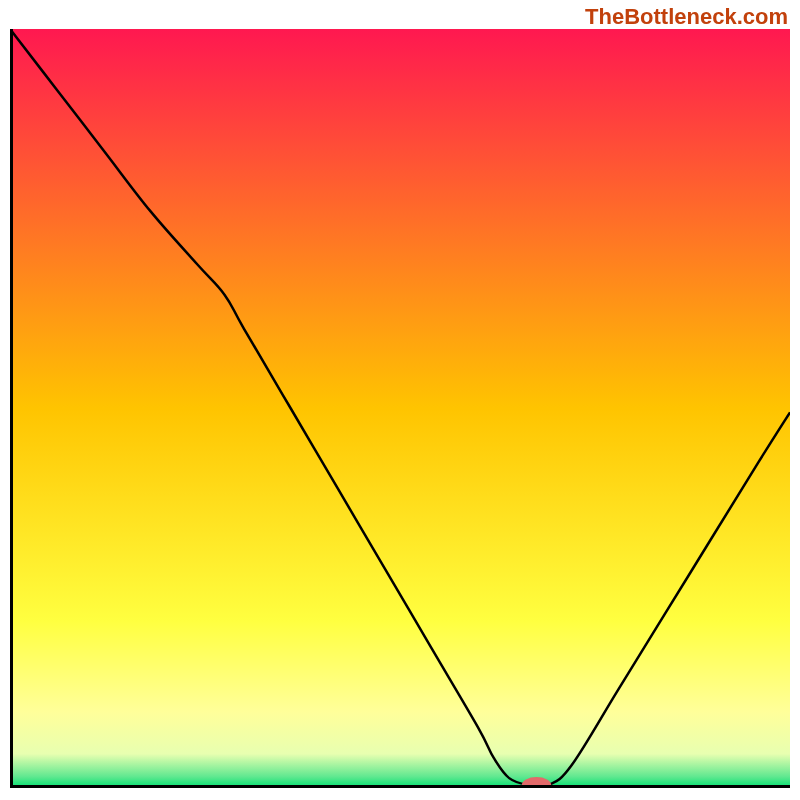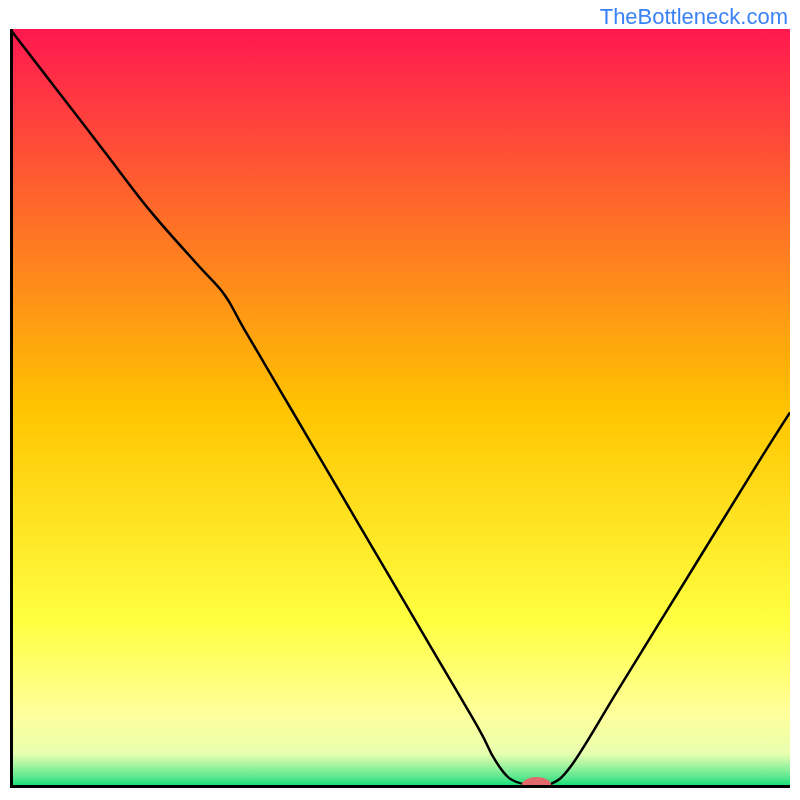--- a/index.html
+++ b/index.html
@@ -7,23 +7,23 @@
     width: 800px;
     height: 800px;
     background: #ffffff;
     font-family: Arial, Helvetica, sans-serif;
     position: relative;
   }
   .watermark {
     position: absolute;
     top: 4px;
     right: 12px;
-    color: #3b82f6;
+    color: #c2410c;
     font-size: 22px;
-    font-weight: 400;
+    font-weight: 700;
   }
   .plot {
     position: absolute;
     top: 29px;
     left: 10px;
     width: 780px;
     height: 759px;
   }
   .plot svg {
     display: block;

